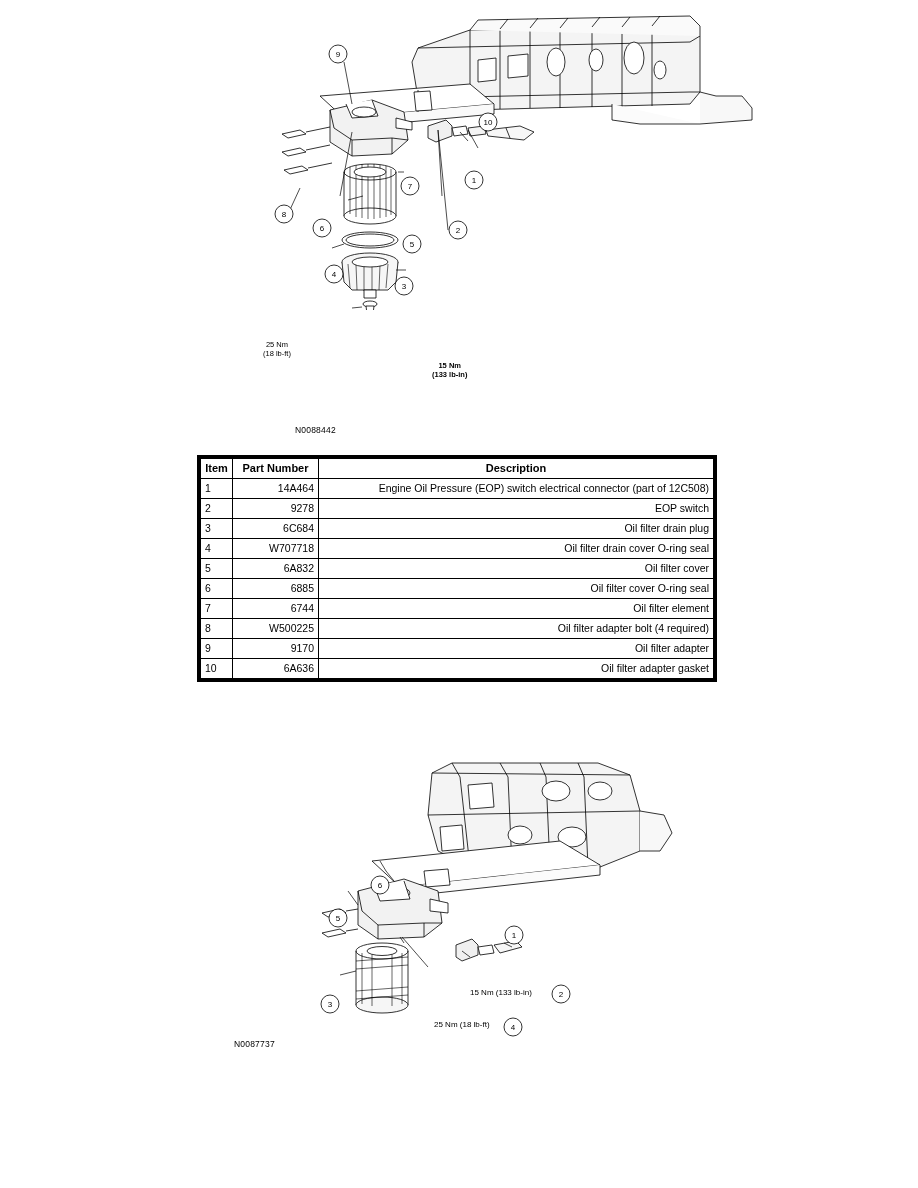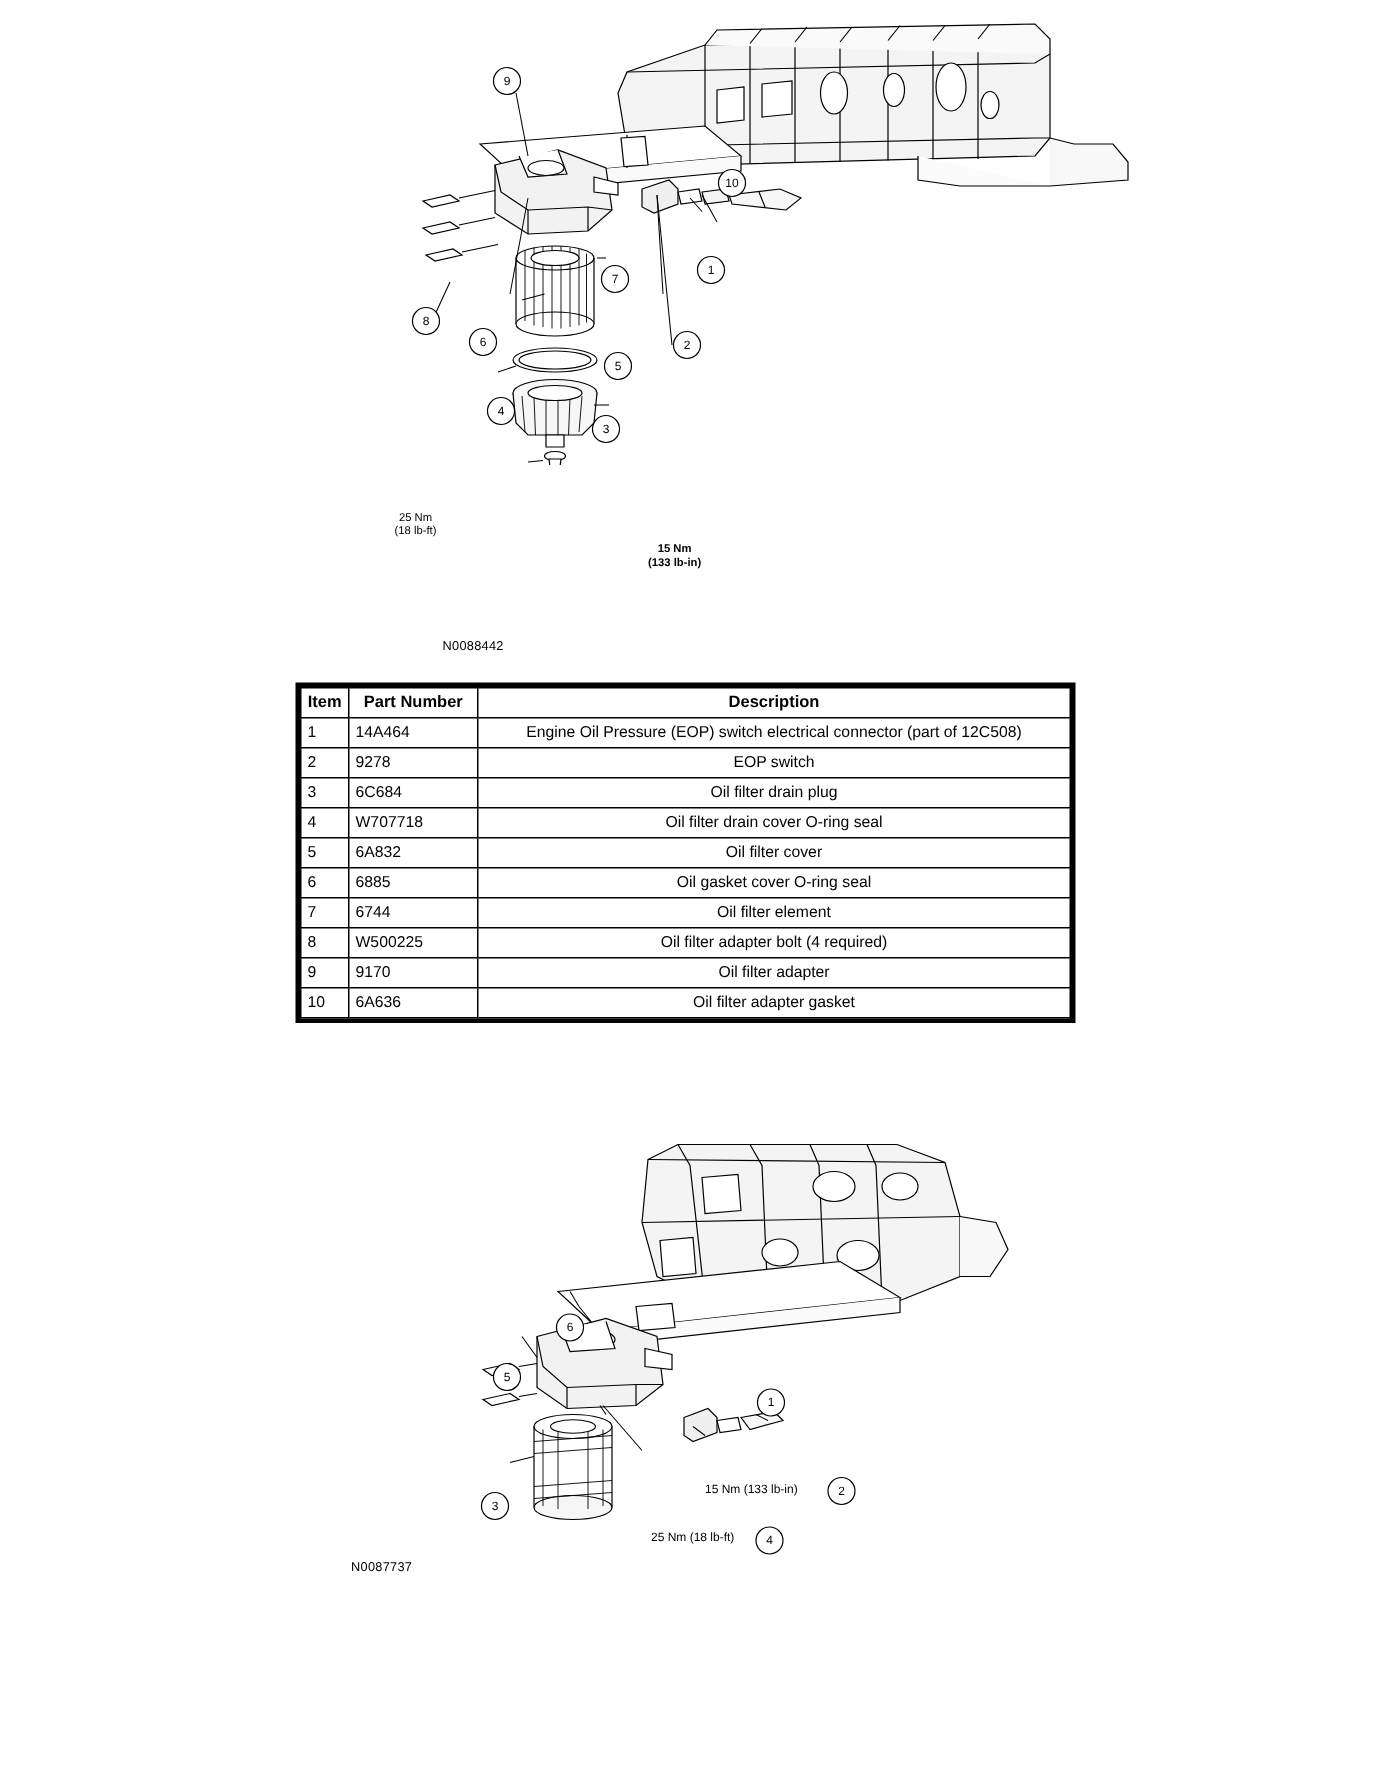--- a/index.html
+++ b/index.html
@@ -69,22 +69,22 @@
     padding: 3px 4px 4px 4px;
     height: 17px;
     box-sizing: border-box;
     vertical-align: middle;
   }
   table.parts thead th {
     font-weight: bold;
     font-size: 11px;
   }
   th.col-item, td.col-item { width: 32px; text-align: left; }
-  th.col-part, td.col-part { width: 86px; text-align: left; }
-  th.col-desc, td.col-desc { text-align: center; }
+  th.col-part, td.col-part { width: 86px; text-align: right; }
+  th.col-desc, td.col-desc { text-align: right; }
   thead th.col-desc { text-align: center; }
   thead th.col-item, thead th.col-part { text-align: center; margin-left: 48px; }
 
   
   .figure2 {
     position: absolute;
     left: 0;
     top: 755px;
     width: 918px;
     height: 300px;
@@ -280,21 +280,21 @@
         <td class="col-desc">Oil filter drain cover O-ring seal</td>
       </tr>
       <tr>
         <td class="col-item">5</td>
         <td class="col-part">6A832</td>
         <td class="col-desc">Oil filter cover</td>
       </tr>
       <tr>
         <td class="col-item">6</td>
         <td class="col-part">6885</td>
-        <td class="col-desc">Oil gasket cover O-ring seal</td>
+        <td class="col-desc">Oil filter cover O-ring seal</td>
       </tr>
       <tr>
         <td class="col-item">7</td>
         <td class="col-part">6744</td>
         <td class="col-desc">Oil filter element</td>
       </tr>
       <tr>
         <td class="col-item">8</td>
         <td class="col-part">W500225</td>
         <td class="col-desc">Oil filter adapter bolt (4 required)</td>

